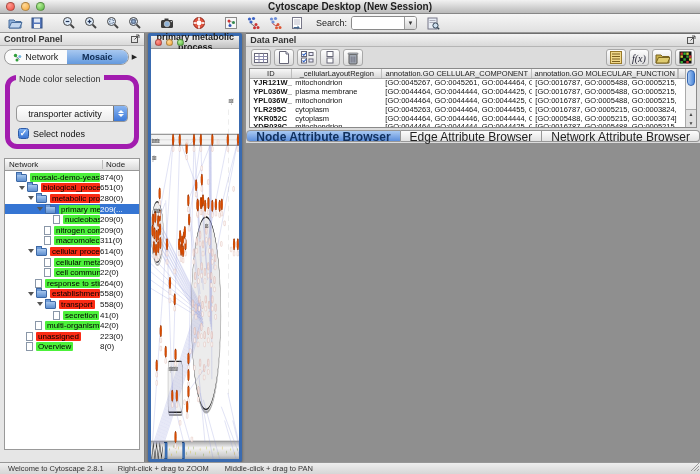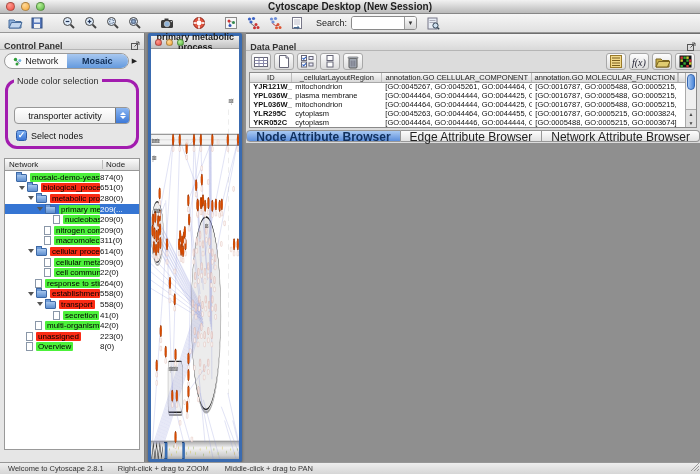--- a/index.html
+++ b/index.html
@@ -21,29 +21,29 @@
   .tbtn{width:22px;height:17px;display:flex;align-items:center;justify-content:center;flex:0 0 auto}
   .tgap{width:10px;flex:0 0 auto}
   .searchlab{font-size:9px;color:#222;margin:0 4px 0 8px}
   .scombo{display:flex;height:14px;border:1px solid #8a8a8a;border-radius:3px;background:#fff;width:66px;overflow:hidden}
   .scombo input{border:none;outline:none;width:52px;font-size:9px;padding:0 2px;font-family:"Liberation Sans",sans-serif}
   .sarrow{width:12px;background:linear-gradient(#fdfdfd,#d4d4d4);border-left:1px solid #999;font-size:6px;
           display:flex;align-items:center;justify-content:center;color:#333}
   
   .main{display:flex;height:429px}
   .cpanel{width:145px;background:#e6e6e6;border-right:1px solid #7f7f7f;display:flex;flex-direction:column}
-  .phead{height:13px;display:flex;padding:8px 4px;font-size:9px;font-weight:bold;color:#333;
+  .phead{height:13px;display:flex;padding:1px 4px;font-size:9px;font-weight:bold;color:#333;
          background:linear-gradient(#f4f4f4,#d9d9d9);border-bottom:1px solid #b5b5b5;flex:0 0 auto}
   .floatic{margin-left:auto}
   .ptabs{display:flex;align-items:center;margin:3px 4px 2px;flex:0 0 auto}
   .seg{display:flex;flex:1;height:16px;border:1px solid #9a9a9a;border-radius:9px;overflow:hidden;background:#fbfbfb}
   .ptab{flex:1;display:flex;align-items:center;justify-content:center;gap:3px;font-size:9px;color:#222}
   .ptab.sel{background:linear-gradient(#a8c8f0,#649ade);font-weight:bold;color:#0d2a52}
   .ptab-arrow{width:11px;text-align:center;font-size:7px;color:#222;flex:0 0 auto}
-  .groupbox{margin:8px 5px 3px;border:3px solid #a21caf;border-radius:12px;padding:24px 4px 5px;position:relative;flex:0 0 auto}
+  .groupbox{margin:8px 5px 3px;border:5px solid #a21caf;border-radius:12px;padding:24px 4px 5px;position:relative;flex:0 0 auto}
   .legend{position:absolute;top:-6px;left:6px;background:#e6e6e6;padding:0 3px;font-size:9px;color:#333}
   .combo2{height:17px;display:flex;align-items:center;border:1px solid #979797;border-radius:4px;
           background:linear-gradient(#fff,#ececec);overflow:hidden;margin:1px 2px 6px}
   .combo2 .val{flex:1;text-align:center;font-size:9px;color:#111}
   .cap{width:14px;height:100%;background:linear-gradient(#8ab6f2,#3d79d8);border-left:1px solid #777;
        display:flex;flex-direction:column;align-items:center;justify-content:center;gap:1px}
   .capup{width:0;height:0;border-left:3px solid transparent;border-right:3px solid transparent;border-bottom:3.5px solid #fff}
   .capdn{width:0;height:0;border-left:3px solid transparent;border-right:3px solid transparent;border-top:3.5px solid #fff}
   .cbrow{display:flex;align-items:center;gap:4px;font-size:9px;color:#111;margin-left:4px}
   .cb{width:11px;height:11px;border-radius:2.5px;background:linear-gradient(#7db0f2,#3a74d4);border:1px solid #2c5aa8;

